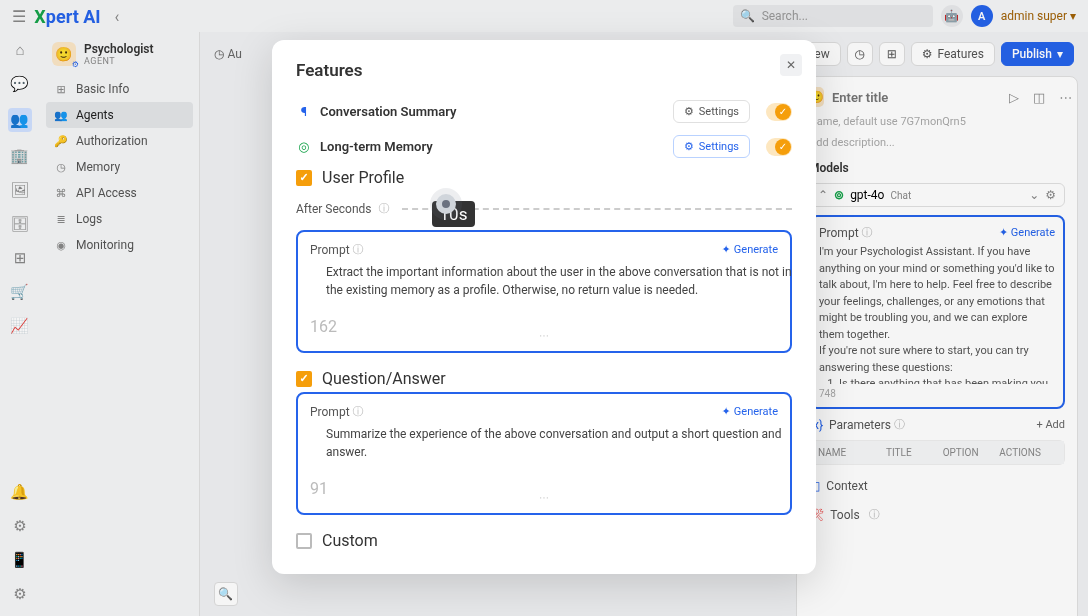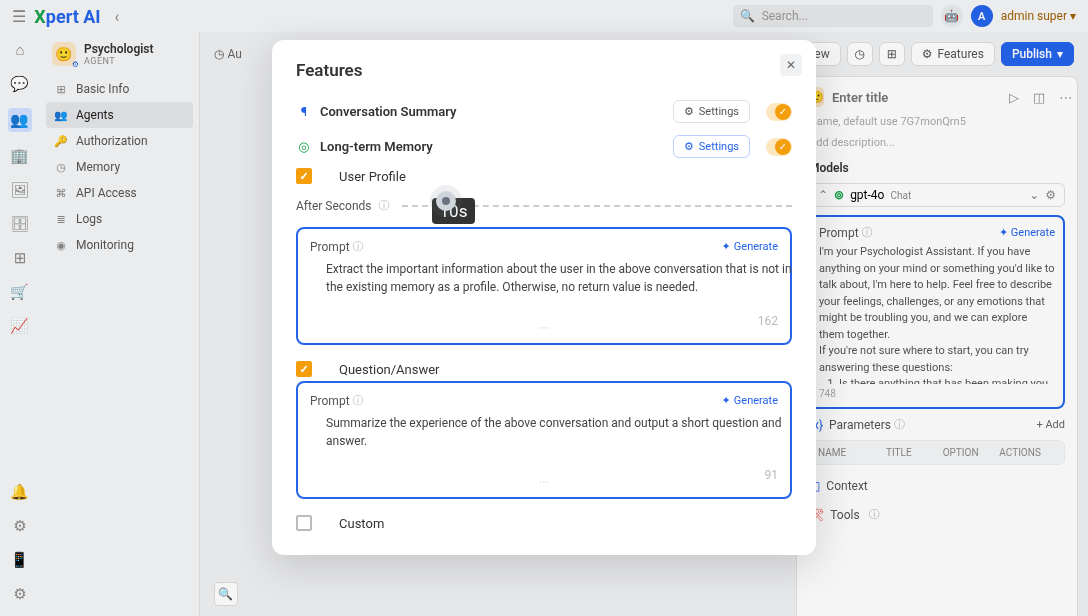--- a/index.html
+++ b/index.html
@@ -82,32 +82,32 @@
 .feat-row .fic.mem { color: #16a34a; }
 .feat-row .fl { font-size: 13px; font-weight: 600; color: #333; }
 .feat-row .set { margin-left: auto; font-size: 11px; padding: 4px 10px; border: 1px solid #e0e0e0; border-radius: 6px; cursor: pointer; display: flex; align-items: center; gap: 5px; color: #555; }
 .feat-row .set.blue { border-color: #b9d2ff; color: #2563eb; }
 .feat-row .tog { width: 26px; height: 18px; background: #fde7c0; border-radius: 9px; position: relative; margin-left: 8px; }
 .feat-row .tog::after { content: "✓"; position: absolute; right: 1px; top: 1px; width: 16px; height: 16px; background: #f59e0b; border-radius: 50%; color: #fff; font-size: 10px; display: flex; align-items: center; justify-content: center; }
 .mtype { font-size: 12px; color: #666; margin: 8px 0 6px; }
 .chk-row { display: flex; align-items: center; gap: 10px; padding: 4px 0; }
 .chk { width: 16px; height: 16px; border: 2px solid #f59e0b; background: #f59e0b; display: flex; align-items: center; justify-content: center; color: #fff; font-size: 11px; font-weight: bold; border-radius: 2px; }
 .chk.off { background: #fff; border-color: #bbb; }
-.chk-row .cl { font-size: 13px; color: #333; margin-left: 17px; }
+.chk-row .cl { font-size: 16px; color: #333; }
 .slider-row { display: flex; align-items: center; gap: 12px; margin: 10px 0 14px; position: relative; }
 .slider-row .sl { font-size: 12px; color: #555; display: flex; align-items: center; gap: 4px; }
 .slider-row .track { flex: 1; height: 2px; border-top: 2px dashed #ccc; position: relative; }
 .slider-row .thumb { position: absolute; left: 40px; top: -22px; }
 .slider-row .thumb .bubble { background: #333; color: #fff; font-size: 17px; padding: 3px 8px; border-radius: 4px; position: absolute; top: -20px; left: -10px; margin-top: 33px; }
 .slider-row .thumb .dot { width: 20px; height: 20px; border-radius: 50%; background: #6b7280; border: 6px solid #d0d5db; position: absolute; top: 6px; left: -6px; box-shadow: 0 0 0 6px rgba(107,114,128,0.12); }
 .pbox { border: 2px solid #2563eb; border-radius: 8px; padding: 10px 12px; margin-bottom: 12px; }
 .pbox .ph { display: flex; align-items: center; font-size: 12px; color: #555; margin-bottom: 6px; }
 .pbox .ph .gen { margin-left: auto; color: #2563eb; font-size: 11px; cursor: pointer; display: flex; align-items: center; gap: 3px; }
 .pbox .txt { font-size: 12px; color: #444; line-height: 1.5; min-height: 48px; border: none; width: 100%; resize: none; outline: none; font-family: inherit; margin-left: 16px; }
-.pbox .cnt { font-size: 12px; color: #bbb; margin-top: 6px; text-align: right; }
+.pbox .cnt { font-size: 16px; color: #bbb; margin-top: 6px; }
 .pbox .handle { text-align: center; color: #ccc; font-size: 10px; margin-top: -6px; }
 .info-ic { color: #bbb; font-size: 11px; margin-left: 3px; }
 </style>
 </head>
 <body>
 
 <div class="topbar">
   <span class="ic" style="color:#888;">☰</span>
   <span class="logo"><span class="x">X</span><span class="rest">pert AI</span></span>
   <span class="back">‹</span>

